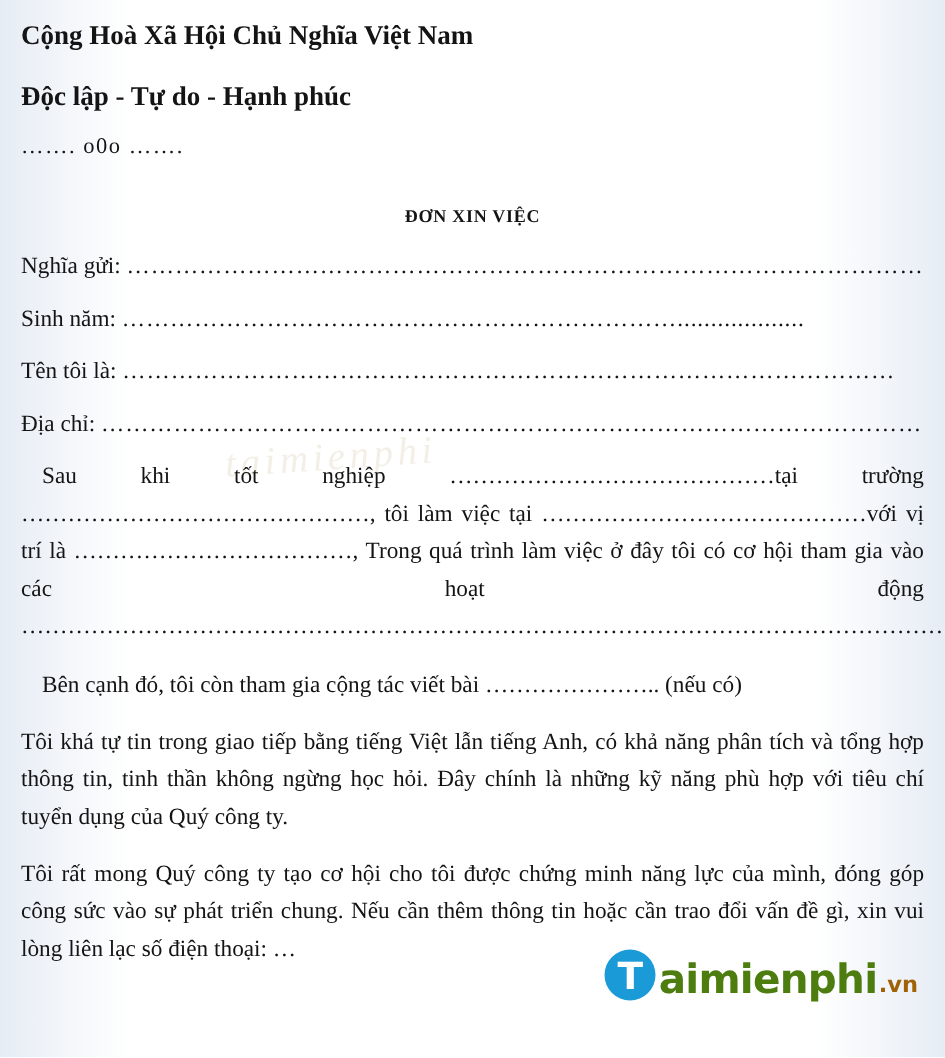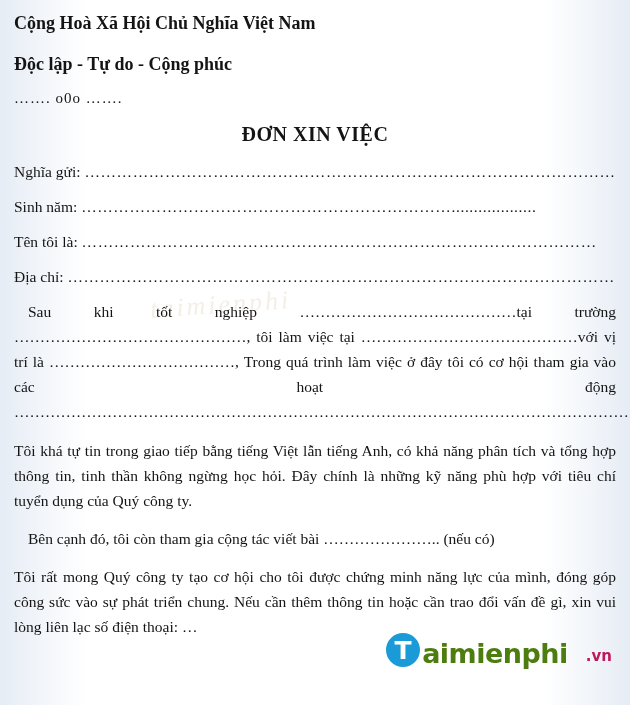--- a/index.html
+++ b/index.html
@@ -63,22 +63,22 @@
   }
   .head-dots {
     text-align: left;
     font-size: 15px;
     margin-top: 12px;
     letter-spacing: 1px;
   }
   .doc-title {
     text-align: center;
     font-weight: bold;
-    font-size: 20px;
-    margin-top: 16px;
+    font-size: 12px;
+    margin-top: 30px;
     letter-spacing: 0.5px;
   }
   .field {
     font-size: 15.5px;
     margin-top: 17px;
     white-space: nowrap;
     overflow: hidden;
   }
   .para {
     font-size: 15.5px;
@@ -120,40 +120,40 @@
   .logo-text {
     font-size: 27px;
     font-weight: bold;
     color: #4d7c0f;
     line-height: 1;
     letter-spacing: -0.5px;
   }
   .logo-tld {
     font-size: 15px;
     font-weight: bold;
-    color: #be185d;
-    margin-left: 18px;
+    color: #a16207;
+    margin-left: 1px;
     align-self: flex-end;
     padding-bottom: 2px;
     text-align: center;
   }
 </style>
 </head>
 <body>
 
 <div class="page">
 
   <div class="bg-tint left"></div>
   <div class="bg-tint right"></div>
   <div class="wm-center">taimienphi</div>
 
   <div class="content">
 
     <div class="head-line">Cộng Hoà Xã Hội Chủ Nghĩa Việt Nam</div>
-    <div class="head-line second">Độc lập - Tự do - Cộng phúc</div>
+    <div class="head-line second">Độc lập - Tự do - Hạnh phúc</div>
     <div class="head-dots">……. o0o …….</div>
 
     <div class="doc-title">ĐƠN XIN VIỆC</div>
 
     <div class="field">
       <span>Nghĩa gửi:</span>
       <span class="dotline">…………………………………………………………………………………………</span>
     </div>
 
     <div class="field">
@@ -165,22 +165,22 @@
       <span>Tên tôi là:</span>
       <span class="dotline">……………………………………………………………………………………</span>
     </div>
 
     <div class="field">
       <span>Địa chỉ:</span>
       <span class="dotline">…………………………………………………………………………………………</span>
     </div>
 
     <div class="para indent">Sau khi tốt nghiệp ……………………………………tại trường ………………………………………, tôi làm việc tại ……………………………………với vị trí là ………………………………, Trong quá trình làm việc ở đây tôi có cơ hội tham gia vào các hoạt động ……………………………………………………………………………………………………………</div>
+    <div class="para indent">Bên cạnh đó, tôi còn tham gia cộng tác viết bài ………………….. (nếu có)</div>
     <div class="para">Tôi khá tự tin trong giao tiếp bằng tiếng Việt lẫn tiếng Anh, có khả năng phân tích và tổng hợp thông tin, tinh thần không ngừng học hỏi. Đây chính là những kỹ năng phù hợp với tiêu chí tuyển dụng của Quý công ty.</div>
-    <div class="para indent">Bên cạnh đó, tôi còn tham gia cộng tác viết bài ………………….. (nếu có)</div>
     <div class="para">Tôi rất mong Quý công ty tạo cơ hội cho tôi được chứng minh năng lực của mình, đóng góp công sức vào sự phát triển chung. Nếu cần thêm thông tin hoặc cần trao đổi vấn đề gì, xin vui lòng liên lạc số điện thoại: …</div>
 
   </div>
 
   <div class="logo">
     <span class="logo-mark">T</span>
     <span class="logo-text">aimienphi</span>
     <span class="logo-tld">.vn</span>
   </div>
 

